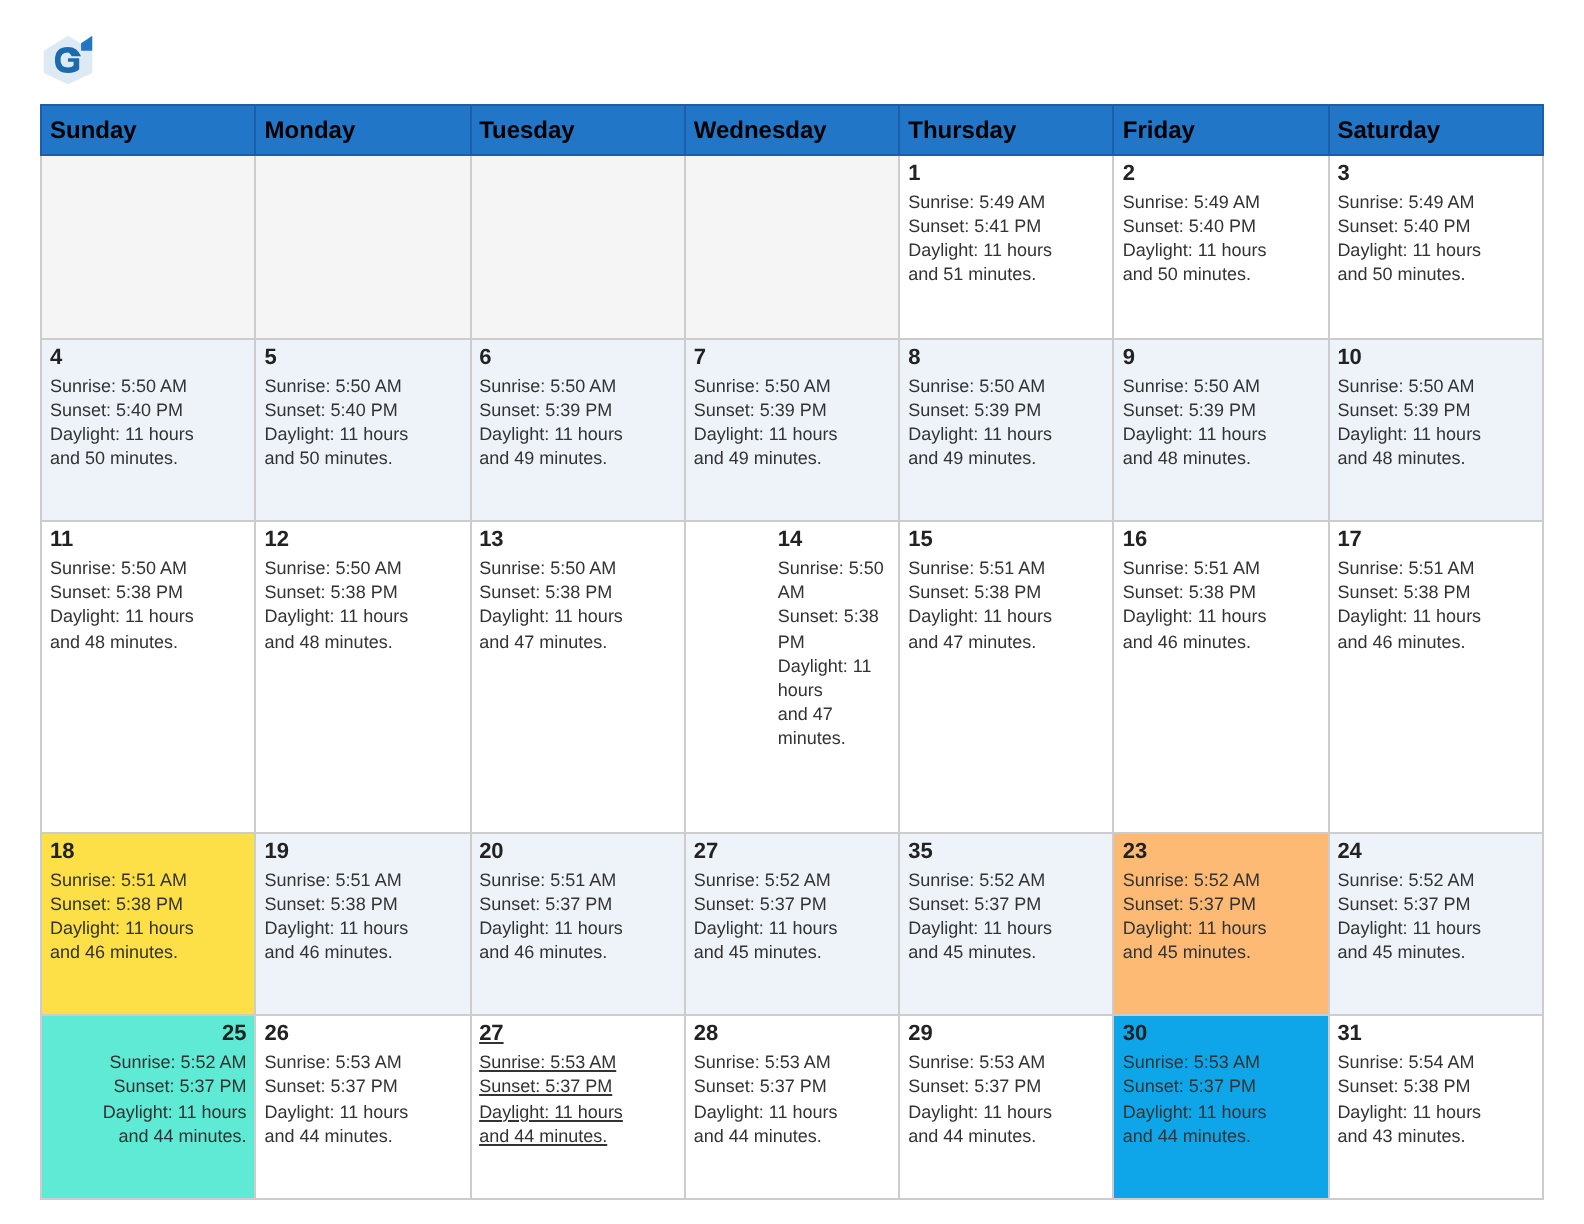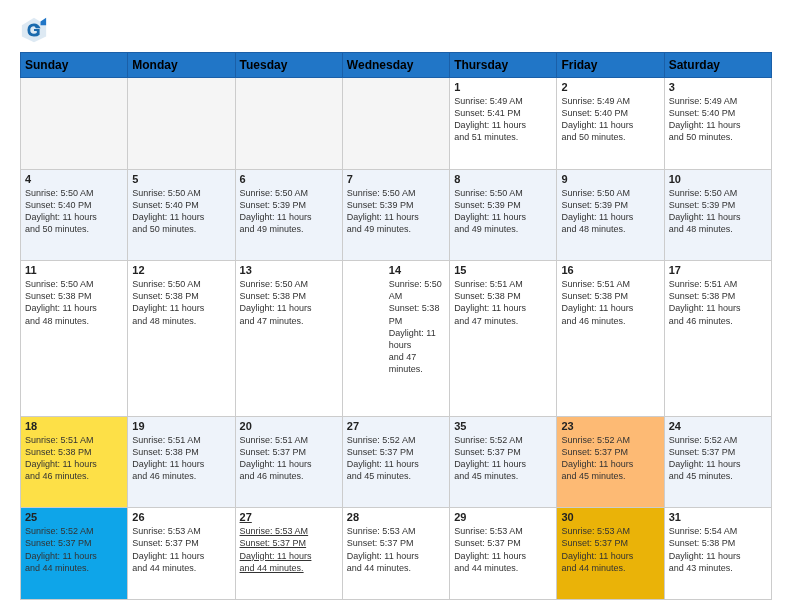--- a/index.html
+++ b/index.html
@@ -312,21 +312,21 @@
           </td>
           <td style="background: rgb(238, 243, 250);">
             <span class="day-number">24</span>
             <div class="day-info" style="white-space: pre-line;">Sunrise: 5:52 AM
 Sunset: 5:37 PM
 Daylight: 11 hours
 and 45 minutes.</div>
           </td>
         </tr>
         <tr>
-          <td style="background: #0ea5e9;">
+          <td style="background: #5eead4; text-align: right;">
             <span class="day-number">25</span>
             <div class="day-info" style="white-space: pre-line;">Sunrise: 5:52 AM
 Sunset: 5:37 PM
 Daylight: 11 hours
 and 44 minutes.</div>
           </td>
           <td style="background: rgb(255, 255, 255);">
             <span class="day-number">26</span>
             <div class="day-info" style="white-space: pre-line;">Sunrise: 5:53 AM
 Sunset: 5:37 PM
@@ -347,21 +347,21 @@
 Daylight: 11 hours
 and 44 minutes.</div>
           </td>
           <td style="background: rgb(255, 255, 255);">
             <span class="day-number">29</span>
             <div class="day-info" style="white-space: pre-line;">Sunrise: 5:53 AM
 Sunset: 5:37 PM
 Daylight: 11 hours
 and 44 minutes.</div>
           </td>
-          <td style="background: #eab308; margin-left: 12px;">
+          <td style="background: #0ea5e9; margin-left: 12px;">
             <span class="day-number">30</span>
             <div class="day-info" style="white-space: pre-line;">Sunrise: 5:53 AM
 Sunset: 5:37 PM
 Daylight: 11 hours
 and 44 minutes.</div>
           </td>
           <td style="background: rgb(255, 255, 255);">
             <span class="day-number">31</span>
             <div class="day-info" style="white-space: pre-line;">Sunrise: 5:54 AM
 Sunset: 5:38 PM

